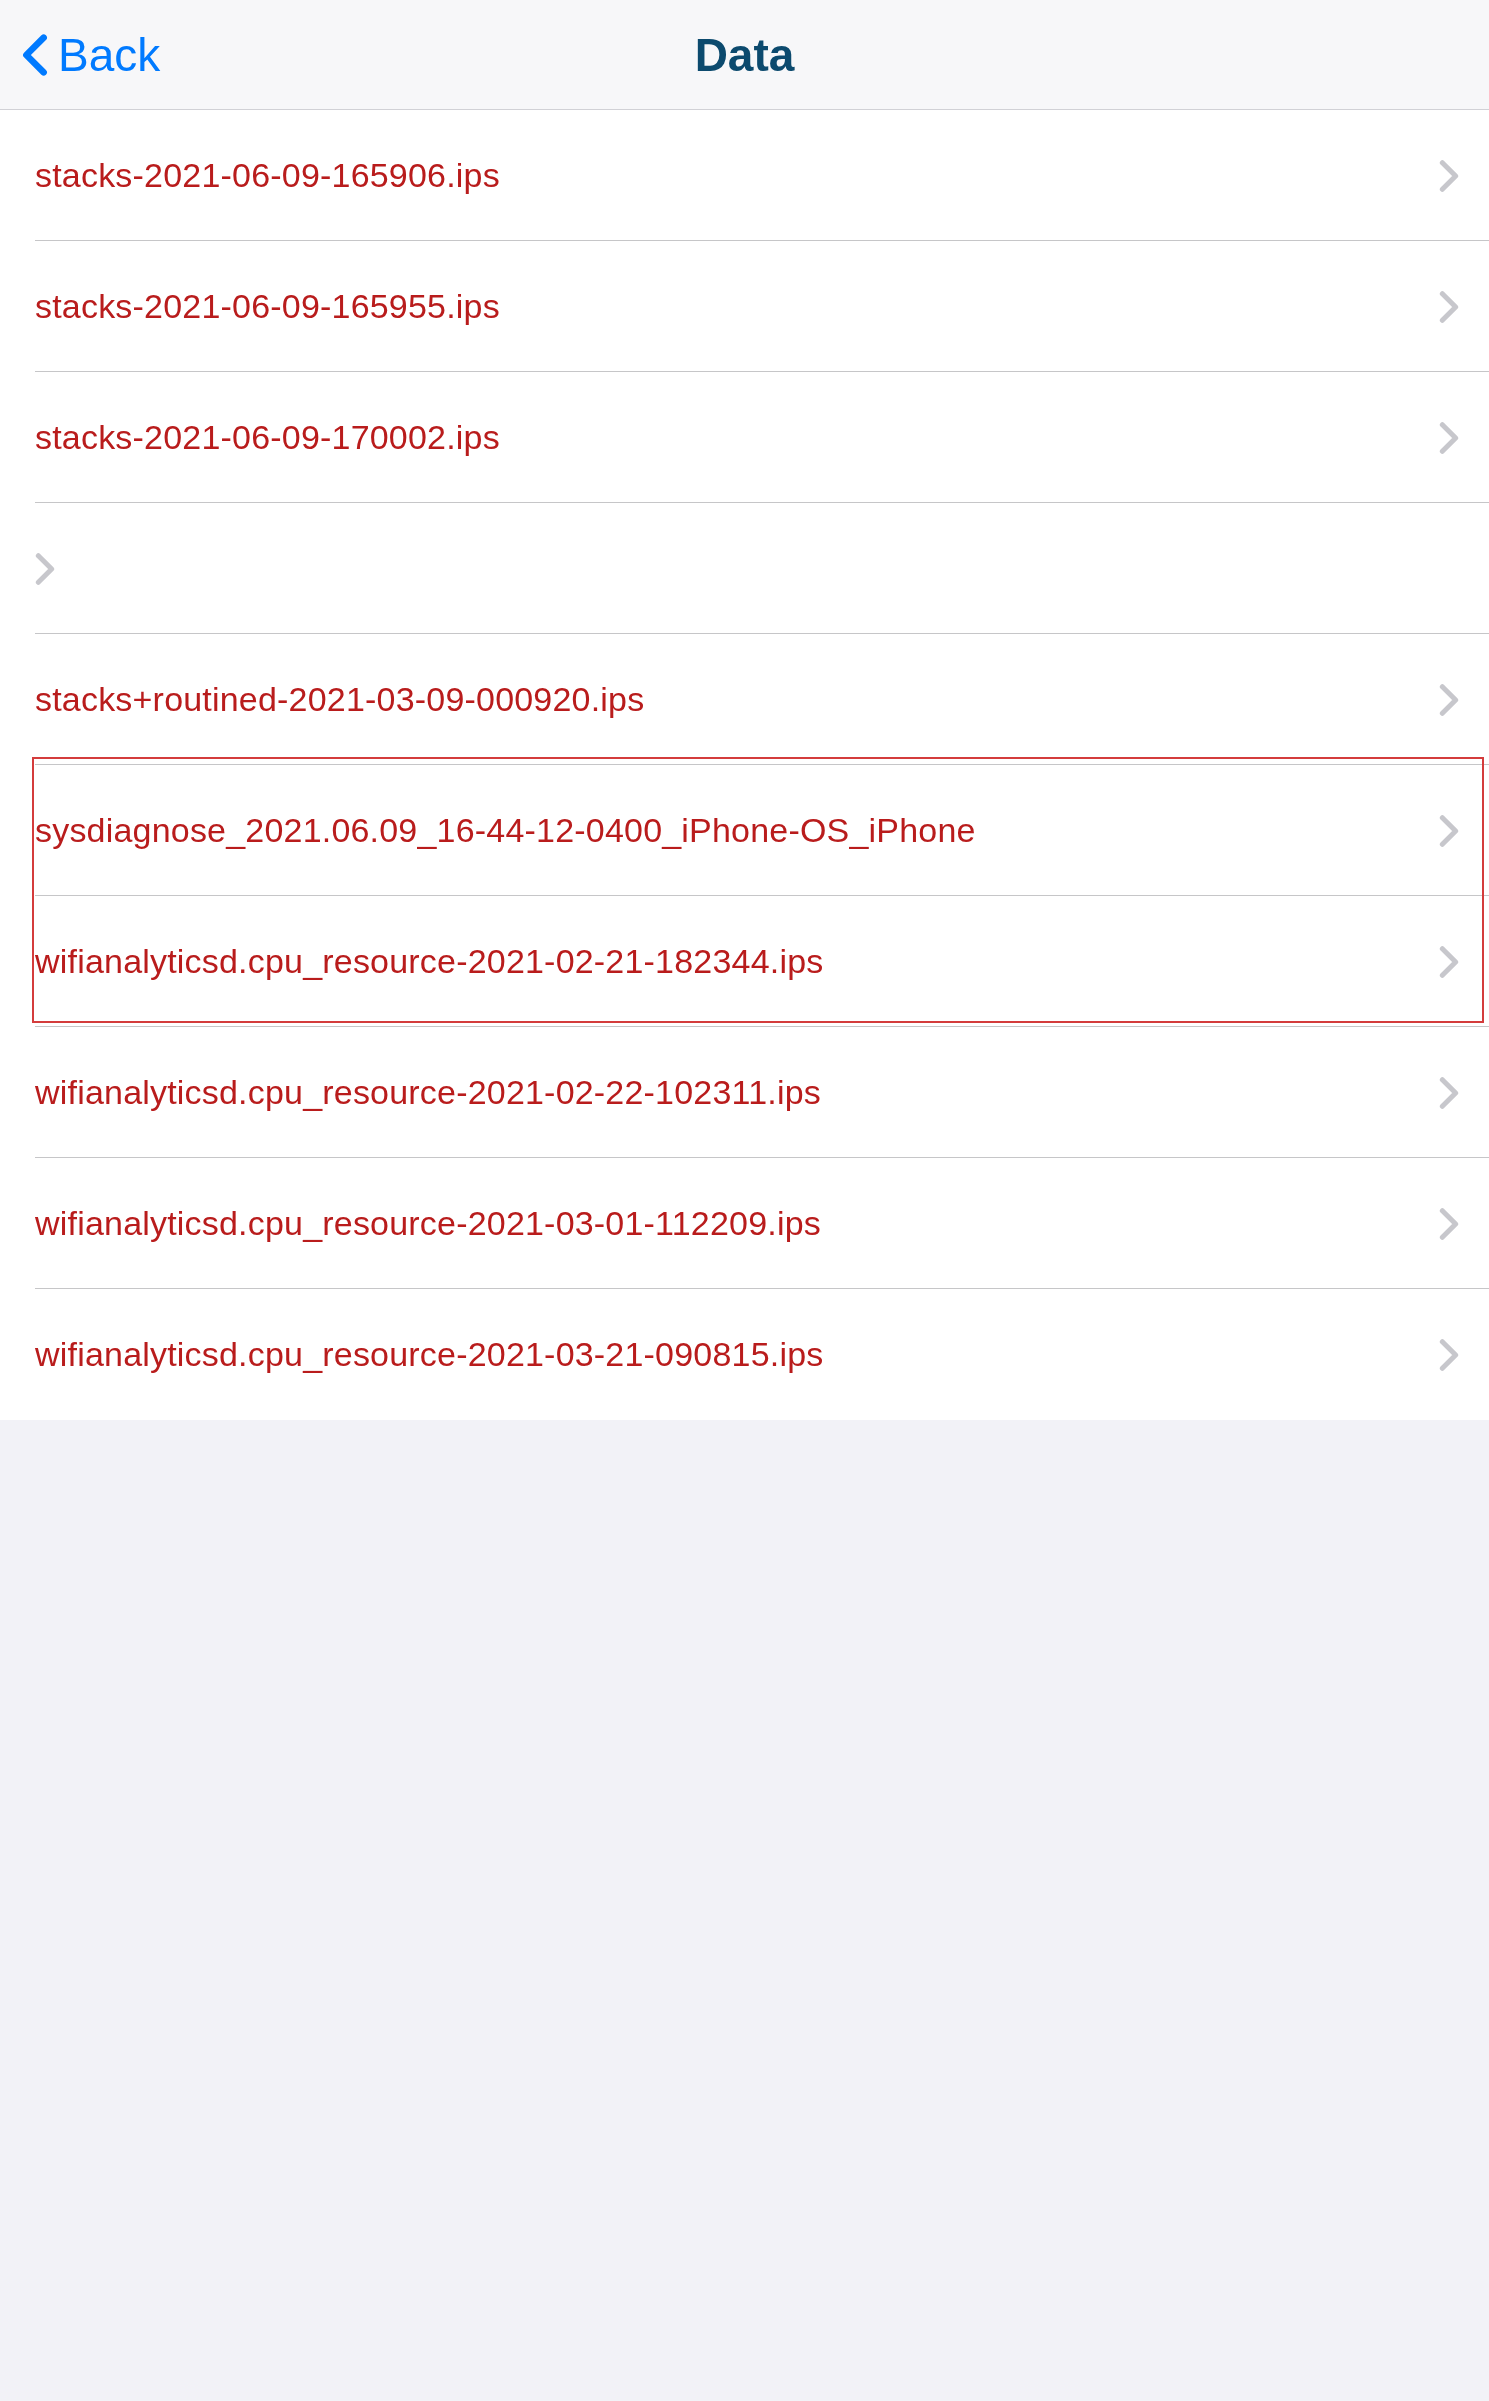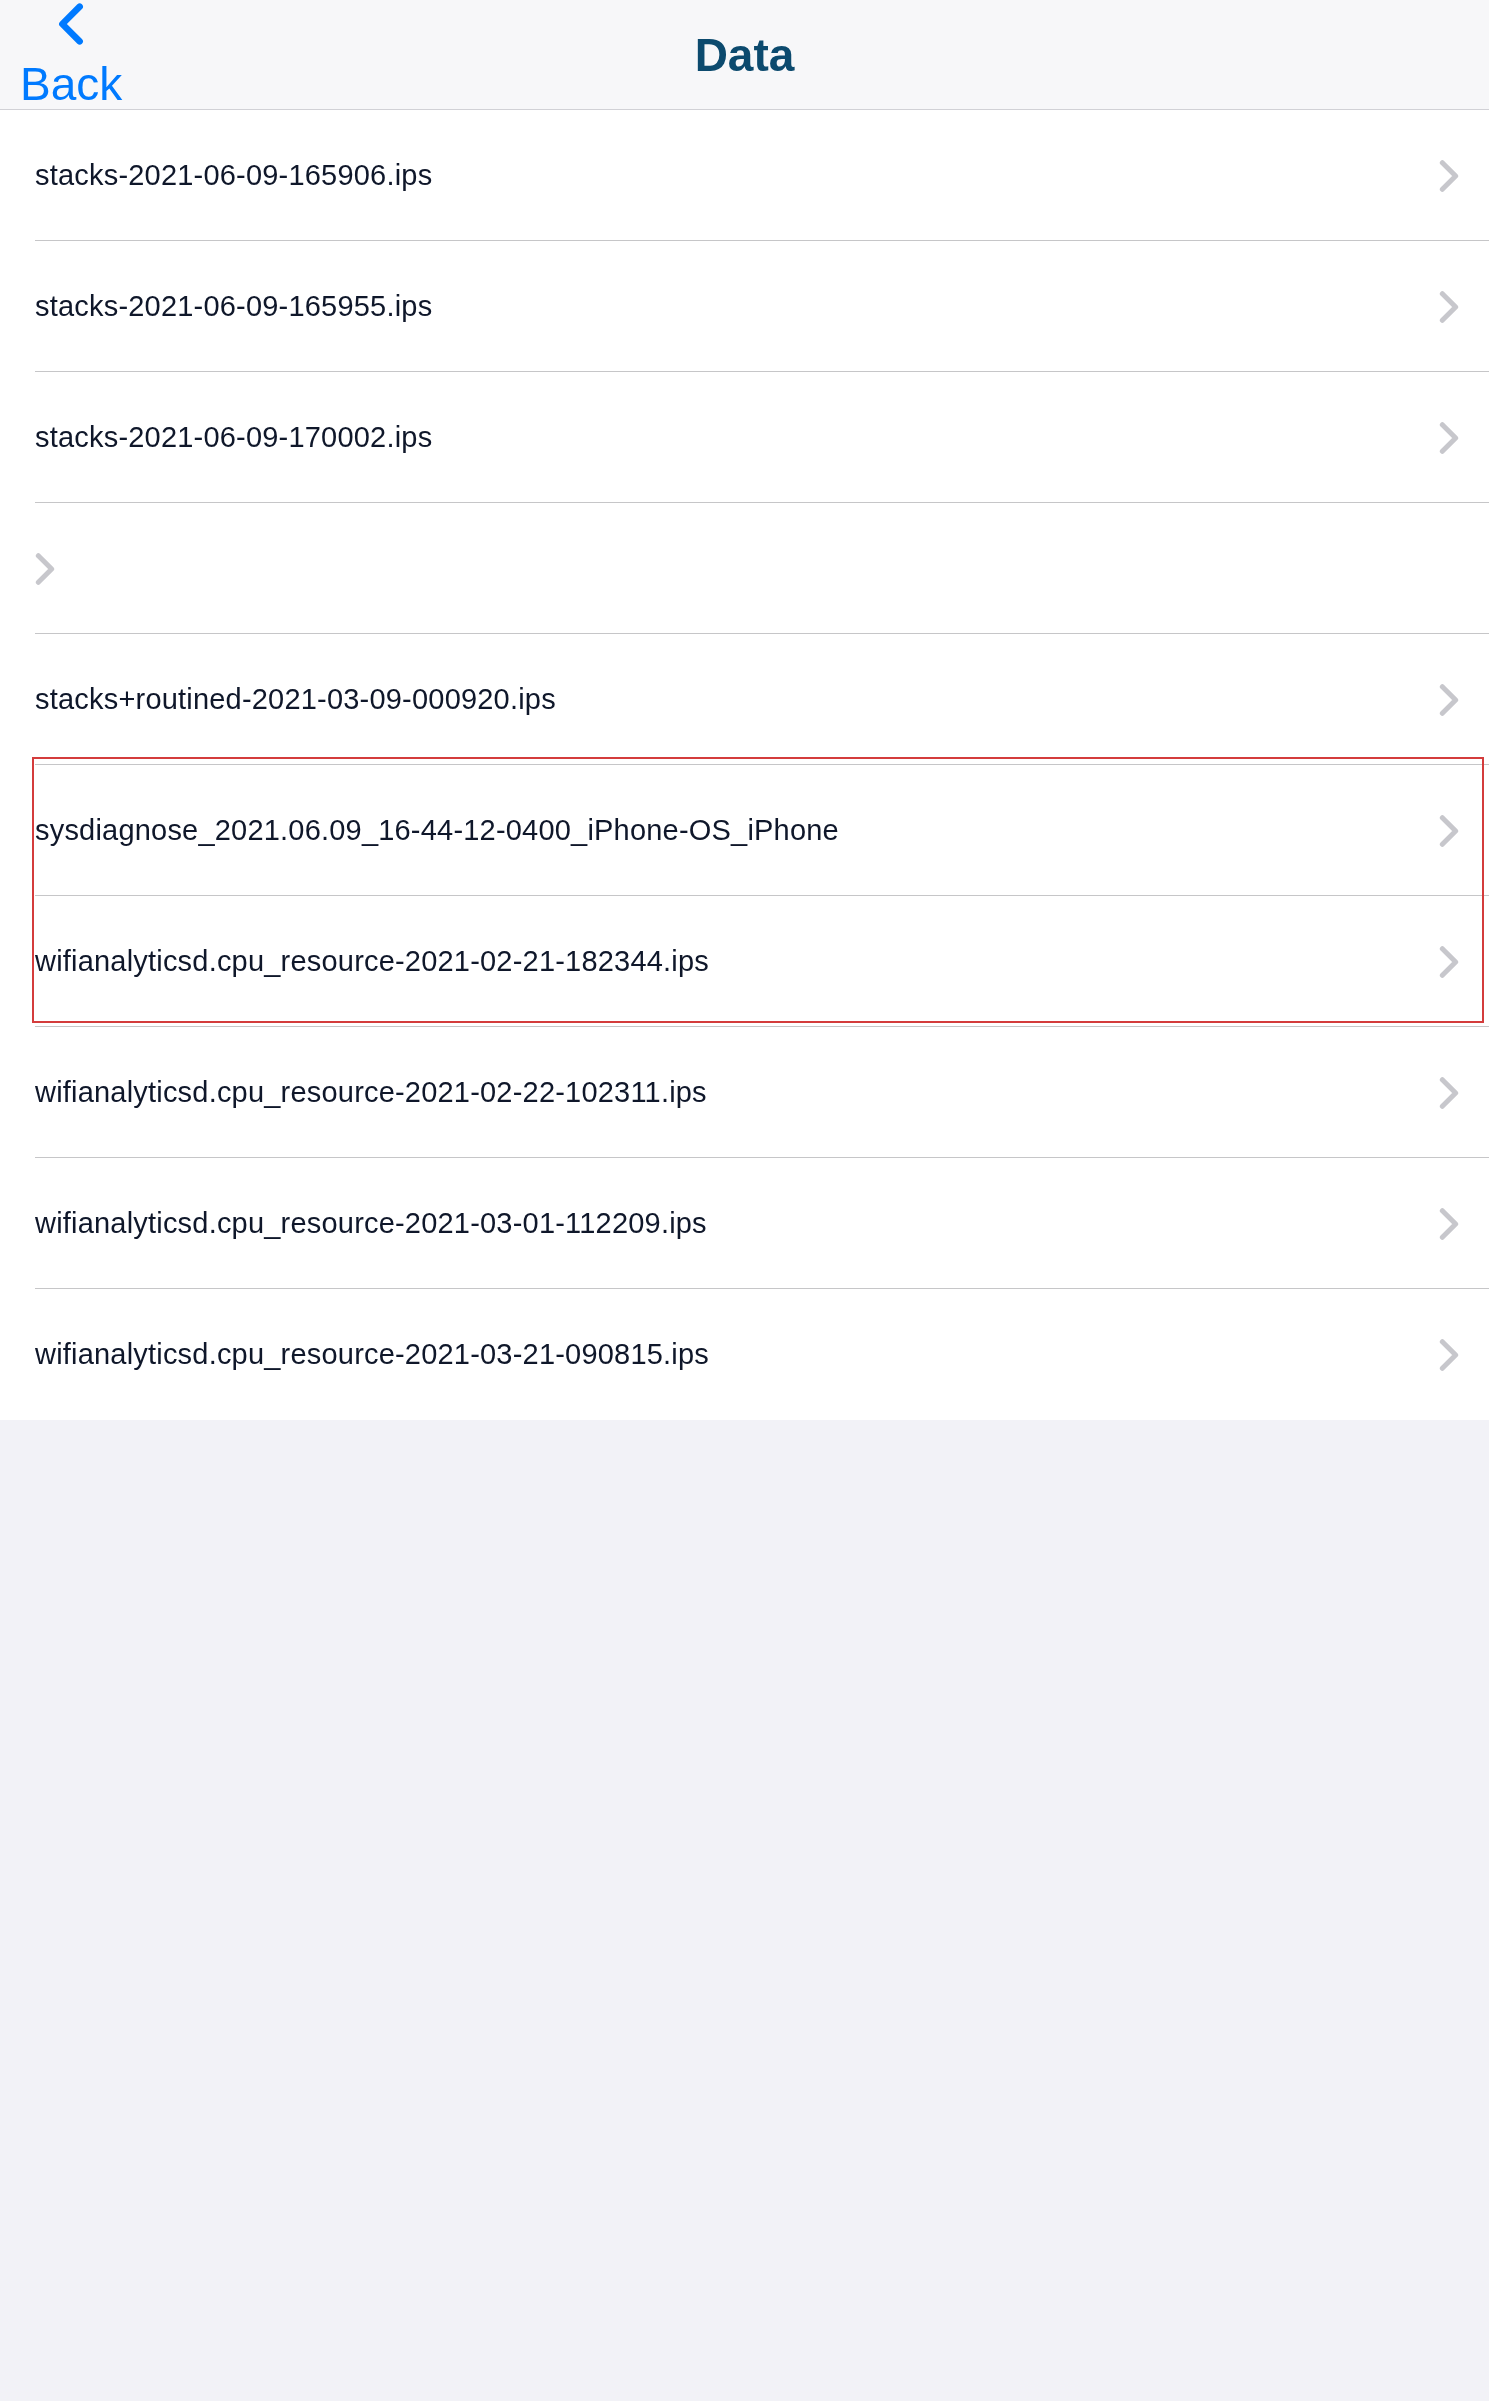--- a/index.html
+++ b/index.html
@@ -21,21 +21,20 @@
       position: relative;
       padding: 0 20px;
     }
     .back-button {
       display: flex;
       align-items: center;
       color: #007aff;
       font-size: 46px;
       cursor: pointer;
       gap: 8px;
-      flex-direction: column;
     }
     .back-chevron {
       width: 30px;
       height: 50px;
       display: flex;
       align-items: center;
       justify-content: center;
     }
     .back-chevron svg {
       width: 26px;
@@ -64,22 +63,22 @@
       content: "";
       position: absolute;
       left: 35px;
       right: 0;
       bottom: 0;
       height: 1px;
       background: #c6c6c8;
     }
     .row-label {
       flex: 1;
-      font-size: 29px;
-      color: #0f172a;
+      font-size: 34px;
+      color: #b91c1c;
       white-space: nowrap;
       overflow: hidden;
       text-overflow: ellipsis;
       padding-right: 18px;
       letter-spacing: 0.2px;
     }
     .row-chevron {
       flex-shrink: 0;
       display: flex;
       align-items: center;

